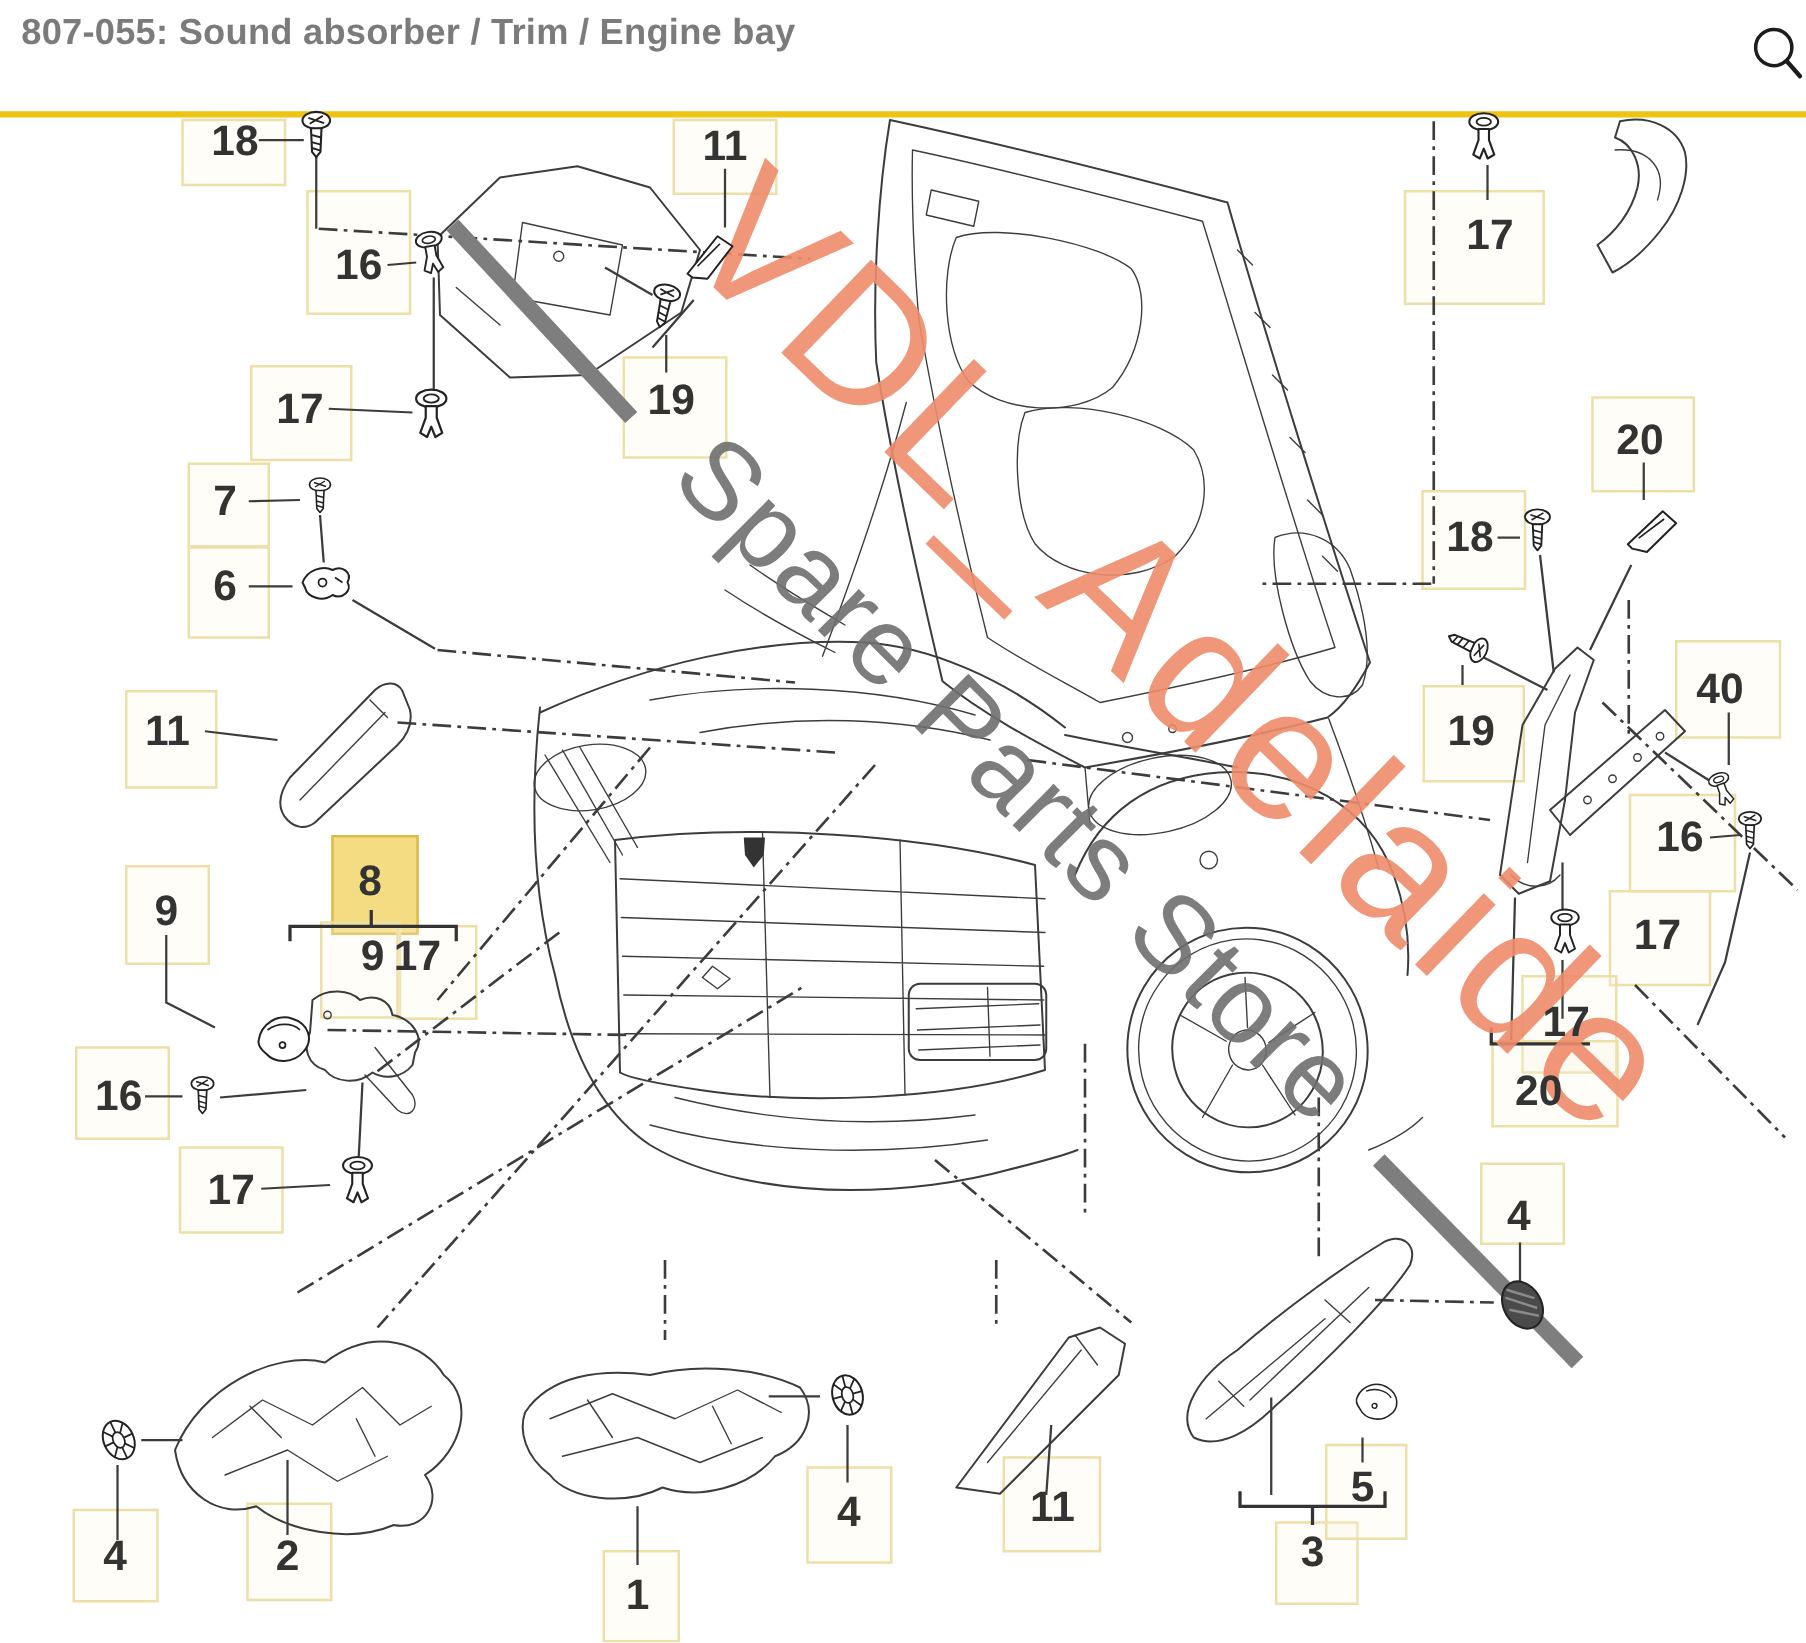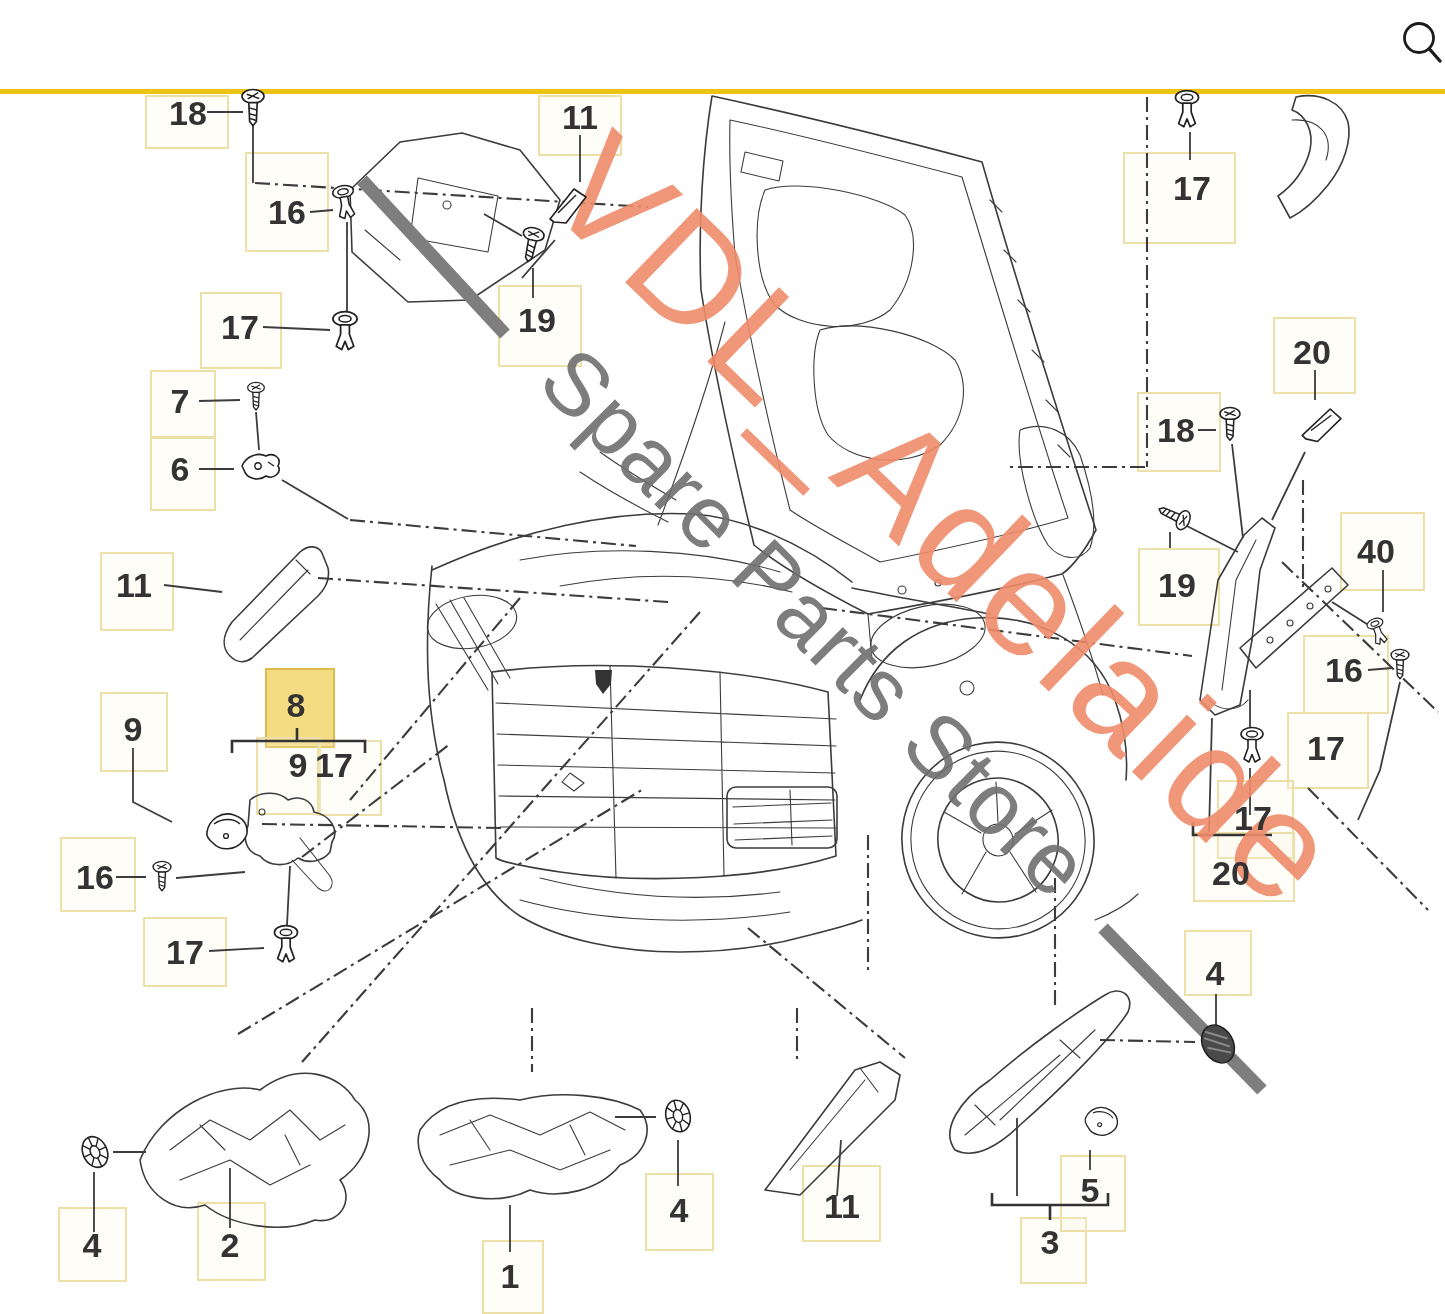--- a/index.html
+++ b/index.html
@@ -32,20 +32,21 @@
   .slash{stroke:var(--slash-gray);stroke-width:13;fill:none;stroke-linecap:butt;}
   .sym{stroke:#222;stroke-width:1.6;fill:#fff;stroke-linejoin:round;}
   .symline{stroke:#222;stroke-width:1.4;fill:none;}
   .wm{font-family:"Liberation Sans",sans-serif;opacity:.9;}
 </style>
 </head>
 <body>
 
 <div id="stage">
 
+  <div id="page-title">807-055: Sound absorber / Trim / Engine bay</div>
 
   <div id="search-btn">
     <svg width="48" height="56" viewBox="0 0 48 56">
       <circle cx="23" cy="24" r="14.5" fill="none" stroke="#1c1c1c" stroke-width="2.8"></circle>
       <line x1="33.5" y1="35" x2="44" y2="47" stroke="#1c1c1c" stroke-width="3.4" stroke-linecap="round"></line>
     </svg>
   </div>
 
   <div id="yellow-rule"></div>
 

